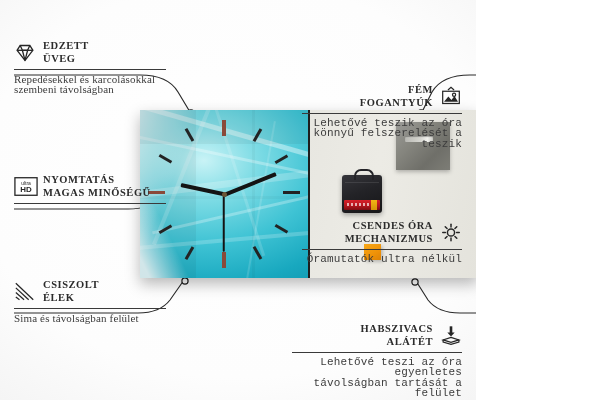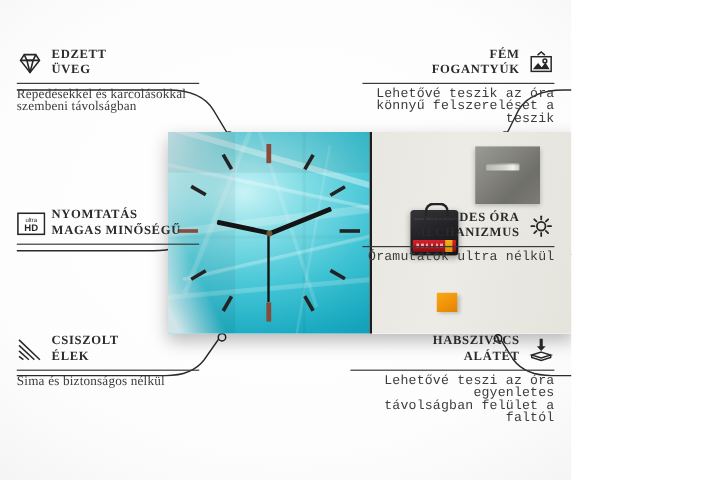--- a/index.html
+++ b/index.html
@@ -12,21 +12,21 @@
     position:relative;width:476px;height:400px;
     background:
       radial-gradient(120% 110% at 50% 45%, #ffffff 0%, #fdfdfd 45%, #f2f2f2 72%, #e3e3e3 88%, #d6d6d6 100%);
     overflow:hidden;
   }
   
   #wires{position:absolute;inset:0;width:600px;height:400px;pointer-events:none;}
   
   .callout{position:absolute;}
   .co-head{display:flex;align-items:center;gap:7px;}
-  .co-head.right{justify-content:flex-end;}
+  .co-head.right{justify-content:flex-end;margin-top:44px;}
   .co-title{
     font-family:"Liberation Serif",serif;
     font-size:10.5px;letter-spacing:.55px;font-weight:700;
     color:#2b2b2b;line-height:12.5px;text-transform:uppercase;
     white-space:nowrap;
   }
   .co-title.r{text-align:right;}
   .co-rule{height:1px;background:#3a3a3a;margin:4px 0 4px 0;}
   .co-sub{
     font-family:"Liberation Serif",serif;
@@ -215,21 +215,21 @@
               <path d="M2 17 L6 20"></path>
         </g>
           </svg>
       </span>
       <span>
         <div class="co-title">CSISZOLT</div>
         <div class="co-title">ÉLEK</div>
       </span>
     </div>
     <div class="co-rule"></div>
-    <div class="co-sub">Sima és biztonságos nélkül</div>
+    <div class="co-sub">Sima és távolságban felület</div>
   </div>
 
   <div class="callout" style="right:14px;top:40px;width:160px;">
     <div class="co-head right">
       <span>
         <div class="co-title r">FÉM</div>
         <div class="co-title r">FOGANTYÚK</div>
       </span>
       <span class="ico">
         <svg viewBox="0 0 24 24" width="22" height="21">
@@ -285,16 +285,16 @@
           <path d="M12 1.5 v8.5" stroke-width="3"></path>
           <path d="M7.8 8.5 L12 13.2 L16.2 8.5 Z" fill="#262626" stroke="none"></path>
           <path d="M12 14.2 L21 17 L12 19.8 L3 17 Z"></path>
           <path d="M3 17 v2.4 L12 22.2 L21 19.4 V17"></path>
             </g>
           </svg>
       </span>
     </div>
     <div class="co-rule"></div>
     <div class="co-sub r">Lehetővé teszi az óra egyenletes</div>
-    <div class="co-sub r">távolságban felület a faltól</div>
+    <div class="co-sub r">távolságban tartását a felület</div>
   </div>
 
 </div>
 
 </body></html>

